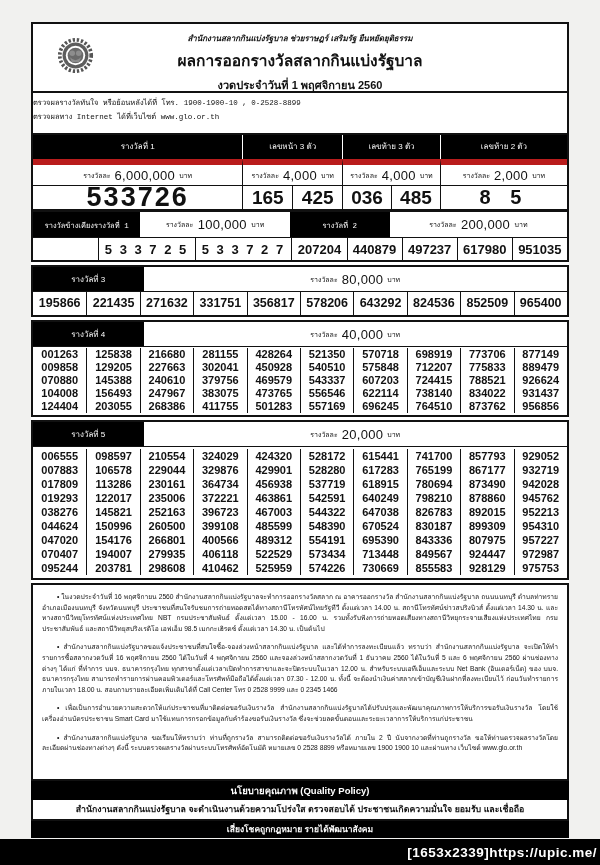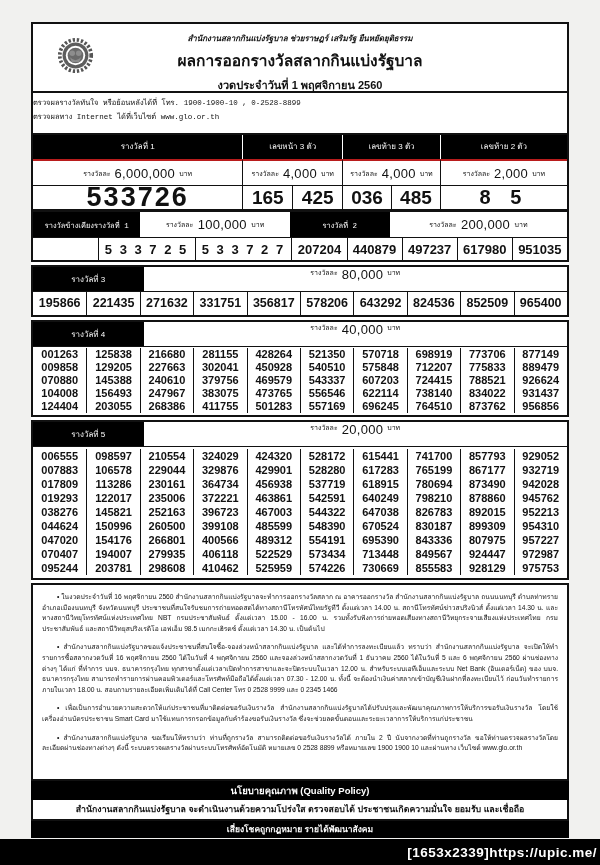--- a/index.html
+++ b/index.html
@@ -31,21 +31,21 @@
   .check { padding:3px 0 7px 0; height:42px;font-family:Liberation Mono, monospace; }
   .check div { font-size:7.5px; line-height:14px; }
 
   
   .trow { display:flex; }
   .trow > div { border-left:1px solid #111; }
   .trow > div:first-child { border-left:none; }
   .c1 { width:39.2%; } .c2 { width:18.7%; } .c3 { width:18.3%; } .c4 { width:23.8%; }
   .hdr > div { background:#000; color:#fff; height:24px; line-height:24px; text-align:center; font-size:8px; border-left:1px solid #fff; }
   .hdr > div:first-child { border-left:none; }
-  .amt > div { height:27px; display:flex; align-items:center; justify-content:center; gap:4px; border-top:2px solid #b91c1c; border-bottom:1px solid #111; }
+  .amt > div { height:27px; display:flex; align-items:center; justify-content:center; gap:4px; border-top:6px solid #b91c1c; border-bottom:1px solid #111; }
   .asmall { font-size:7px; }
   .aval { font-size:13px; letter-spacing:0.3px; }
   .nums > div { height:23px; display:flex; align-items:center; justify-content:center; font-weight:bold; }
   .bignum { font-size:27px; letter-spacing:2px; line-height:23px; }
   .pair { padding:0; }
   .pair span { flex:1; text-align:center; font-size:19px; line-height:23px; }
   .pair span.bl { border-left:1px solid #111; }
   .two { font-size:20px; letter-spacing:7px; line-height:23px; }
 
   
@@ -55,21 +55,21 @@
   .sh-black { background:#000; color:#fff; font-size:7.5px;font-family:Liberation Mono, monospace; }
   .sh1 { width:20.1%; } .sh2 { width:28.0%; } .sh3 { width:18.7%; } .sh4 { width:33.2%; }
   .snums { border-top:1px solid #111; }
   .snums > div { height:22px; display:flex; align-items:center; justify-content:center; font-weight:bold; font-size:13px; border-left:1px solid #111; }
   .snums > div:first-child { border-left:none; }
   .se { width:12.1%; } .sn { width:18.15%; letter-spacing:2px; } .s2 { width:10.32%; letter-spacing:0; }
 
   
   .phdr { display:flex; }
   .plabel { width:20.7%; background:#000; color:#fff; height:24px; display:flex; align-items:center; justify-content:center; font-size:8px; }
-  .pamount { flex:1; height:24px; display:flex; justify-content:center; gap:4px; }
+  .pamount { flex:1; height:24px; display:flex; align-items:center; justify-content:center; gap:4px; }
   .numgrid { border-top:1px solid #111; }
   .num-row { display:flex; }
   .num-row + .num-row .num-cell { border-top:none; }
   .num-cell { width:10%; text-align:center; font-weight:bold; border-left:1px solid #111; }
   .num-cell:first-child { border-left:none; }
   .single .num-cell { font-size:12.5px; line-height:23px; height:23px; }
   .g4 .num-cell { font-size:11px; line-height:13px; height:13px; }
   .g5 .num-cell { font-size:11px; line-height:14px; height:14px; }
   .g4 { padding:1px 0 2px 0; } .g5 { padding:2px 0 3px 0; }
 

